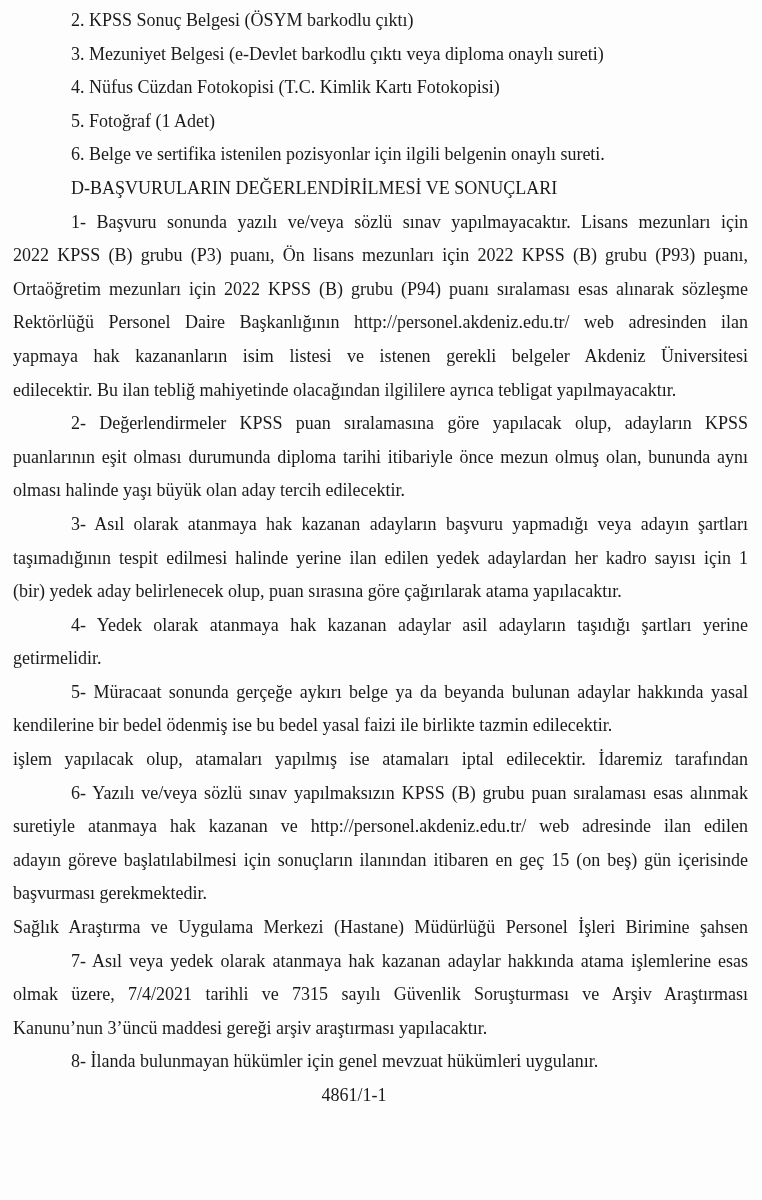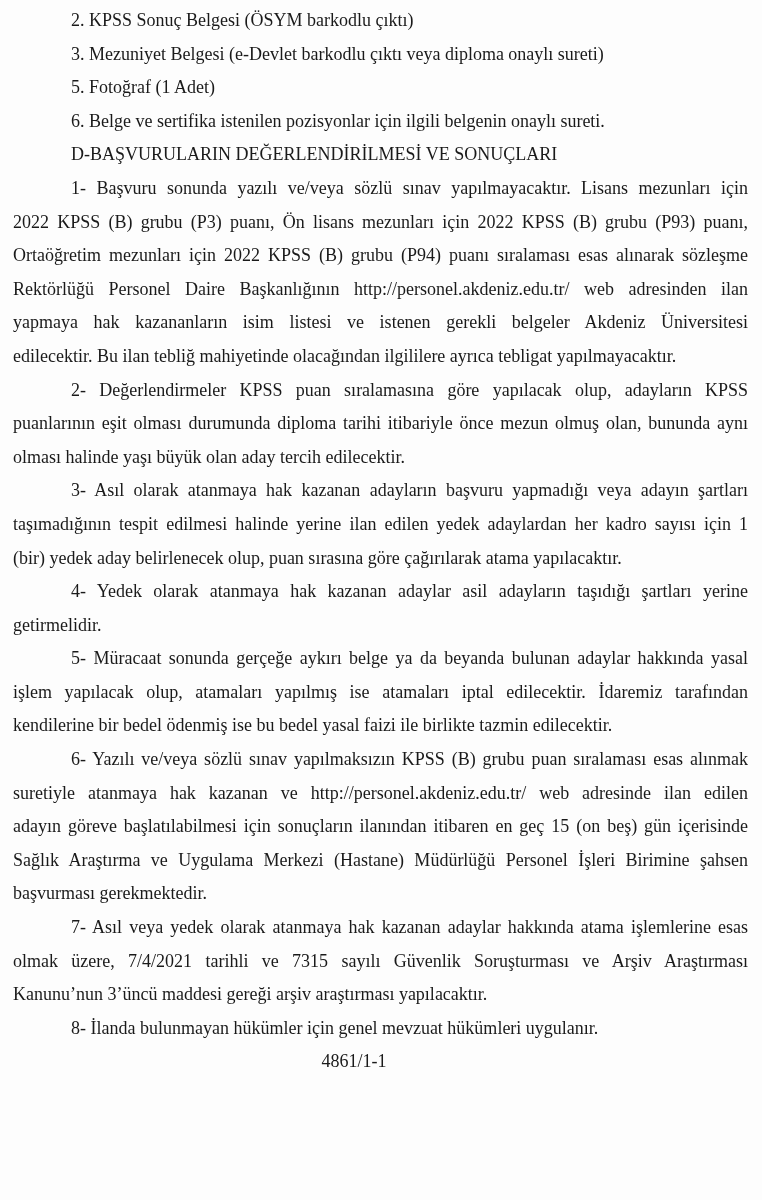--- a/index.html
+++ b/index.html
@@ -53,20 +53,23 @@
 <div class="page">
 
   <section class="blk">
     <p class="blk">
       <span class="ln ind">2. KPSS Sonuç Belgesi (ÖSYM barkodlu çıktı)</span>
     </p>
     <p class="blk">
       <span class="ln ind">3. Mezuniyet Belgesi (e-Devlet barkodlu çıktı veya diploma onaylı sureti)</span>
     </p>
     <p class="blk">
+      <span class="ln ind">4. Nüfus Cüzdan Fotokopisi (T.C. Kimlik Kartı Fotokopisi)</span>
+    </p>
+    <p class="blk">
       <span class="ln ind">5. Fotoğraf (1 Adet)</span>
     </p>
     <p class="blk">
       <span class="ln ind">6. Belge ve sertifika istenilen pozisyonlar için ilgili belgenin onaylı sureti.</span>
     </p>
     <p class="blk">
     </p>
   </section>
 
   <h2 class="blk">
@@ -91,29 +94,29 @@
       <span class="ln ind jst">3- Asıl olarak atanmaya hak kazanan adayların başvuru yapmadığı veya adayın şartları</span>
       <span class="ln jst">taşımadığının tespit edilmesi halinde yerine ilan edilen yedek adaylardan her kadro sayısı için 1</span>
       <span class="ln">(bir) yedek aday belirlenecek olup, puan sırasına göre çağırılarak atama yapılacaktır.</span>
     </p>
     <p class="blk">
       <span class="ln ind jst">4- Yedek olarak atanmaya hak kazanan adaylar asil adayların taşıdığı şartları yerine</span>
       <span class="ln">getirmelidir.</span>
     </p>
     <p class="blk">
       <span class="ln ind jst">5- Müracaat sonunda gerçeğe aykırı belge ya da beyanda bulunan adaylar hakkında yasal</span>
+      <span class="ln">kendilerine bir bedel ödenmiş ise bu bedel yasal faizi ile birlikte tazmin edilecektir.</span>
       <span class="ln jst">işlem yapılacak olup, atamaları yapılmış ise atamaları iptal edilecektir. İdaremiz tarafından</span>
-      <span class="ln">kendilerine bir bedel ödenmiş ise bu bedel yasal faizi ile birlikte tazmin edilecektir.</span>
     </p>
     <p class="blk">
       <span class="ln ind jst">6- Yazılı ve/veya sözlü sınav yapılmaksızın KPSS (B) grubu puan sıralaması esas alınmak</span>
       <span class="ln jst">suretiyle atanmaya hak kazanan ve http://personel.akdeniz.edu.tr/ web adresinde ilan edilen</span>
       <span class="ln jst">adayın göreve başlatılabilmesi için sonuçların ilanından itibaren en geç 15 (on beş) gün içerisinde</span>
+      <span class="ln">başvurması gerekmektedir.</span>
       <span class="ln jst">Sağlık Araştırma ve Uygulama Merkezi (Hastane) Müdürlüğü Personel İşleri Birimine şahsen</span>
-      <span class="ln">başvurması gerekmektedir.</span>
     </p>
     <p class="blk">
       <span class="ln ind jst">7- Asıl veya yedek olarak atanmaya hak kazanan adaylar hakkında atama işlemlerine esas</span>
       <span class="ln jst">olmak üzere, 7/4/2021 tarihli ve 7315 sayılı Güvenlik Soruşturması ve Arşiv Araştırması</span>
       <span class="ln">Kanunu’nun 3’üncü maddesi gereği arşiv araştırması yapılacaktır.</span>
     </p>
     <p class="blk">
       <span class="ln ind">8- İlanda bulunmayan hükümler için genel mevzuat hükümleri uygulanır.</span>
     </p>
   </section>

